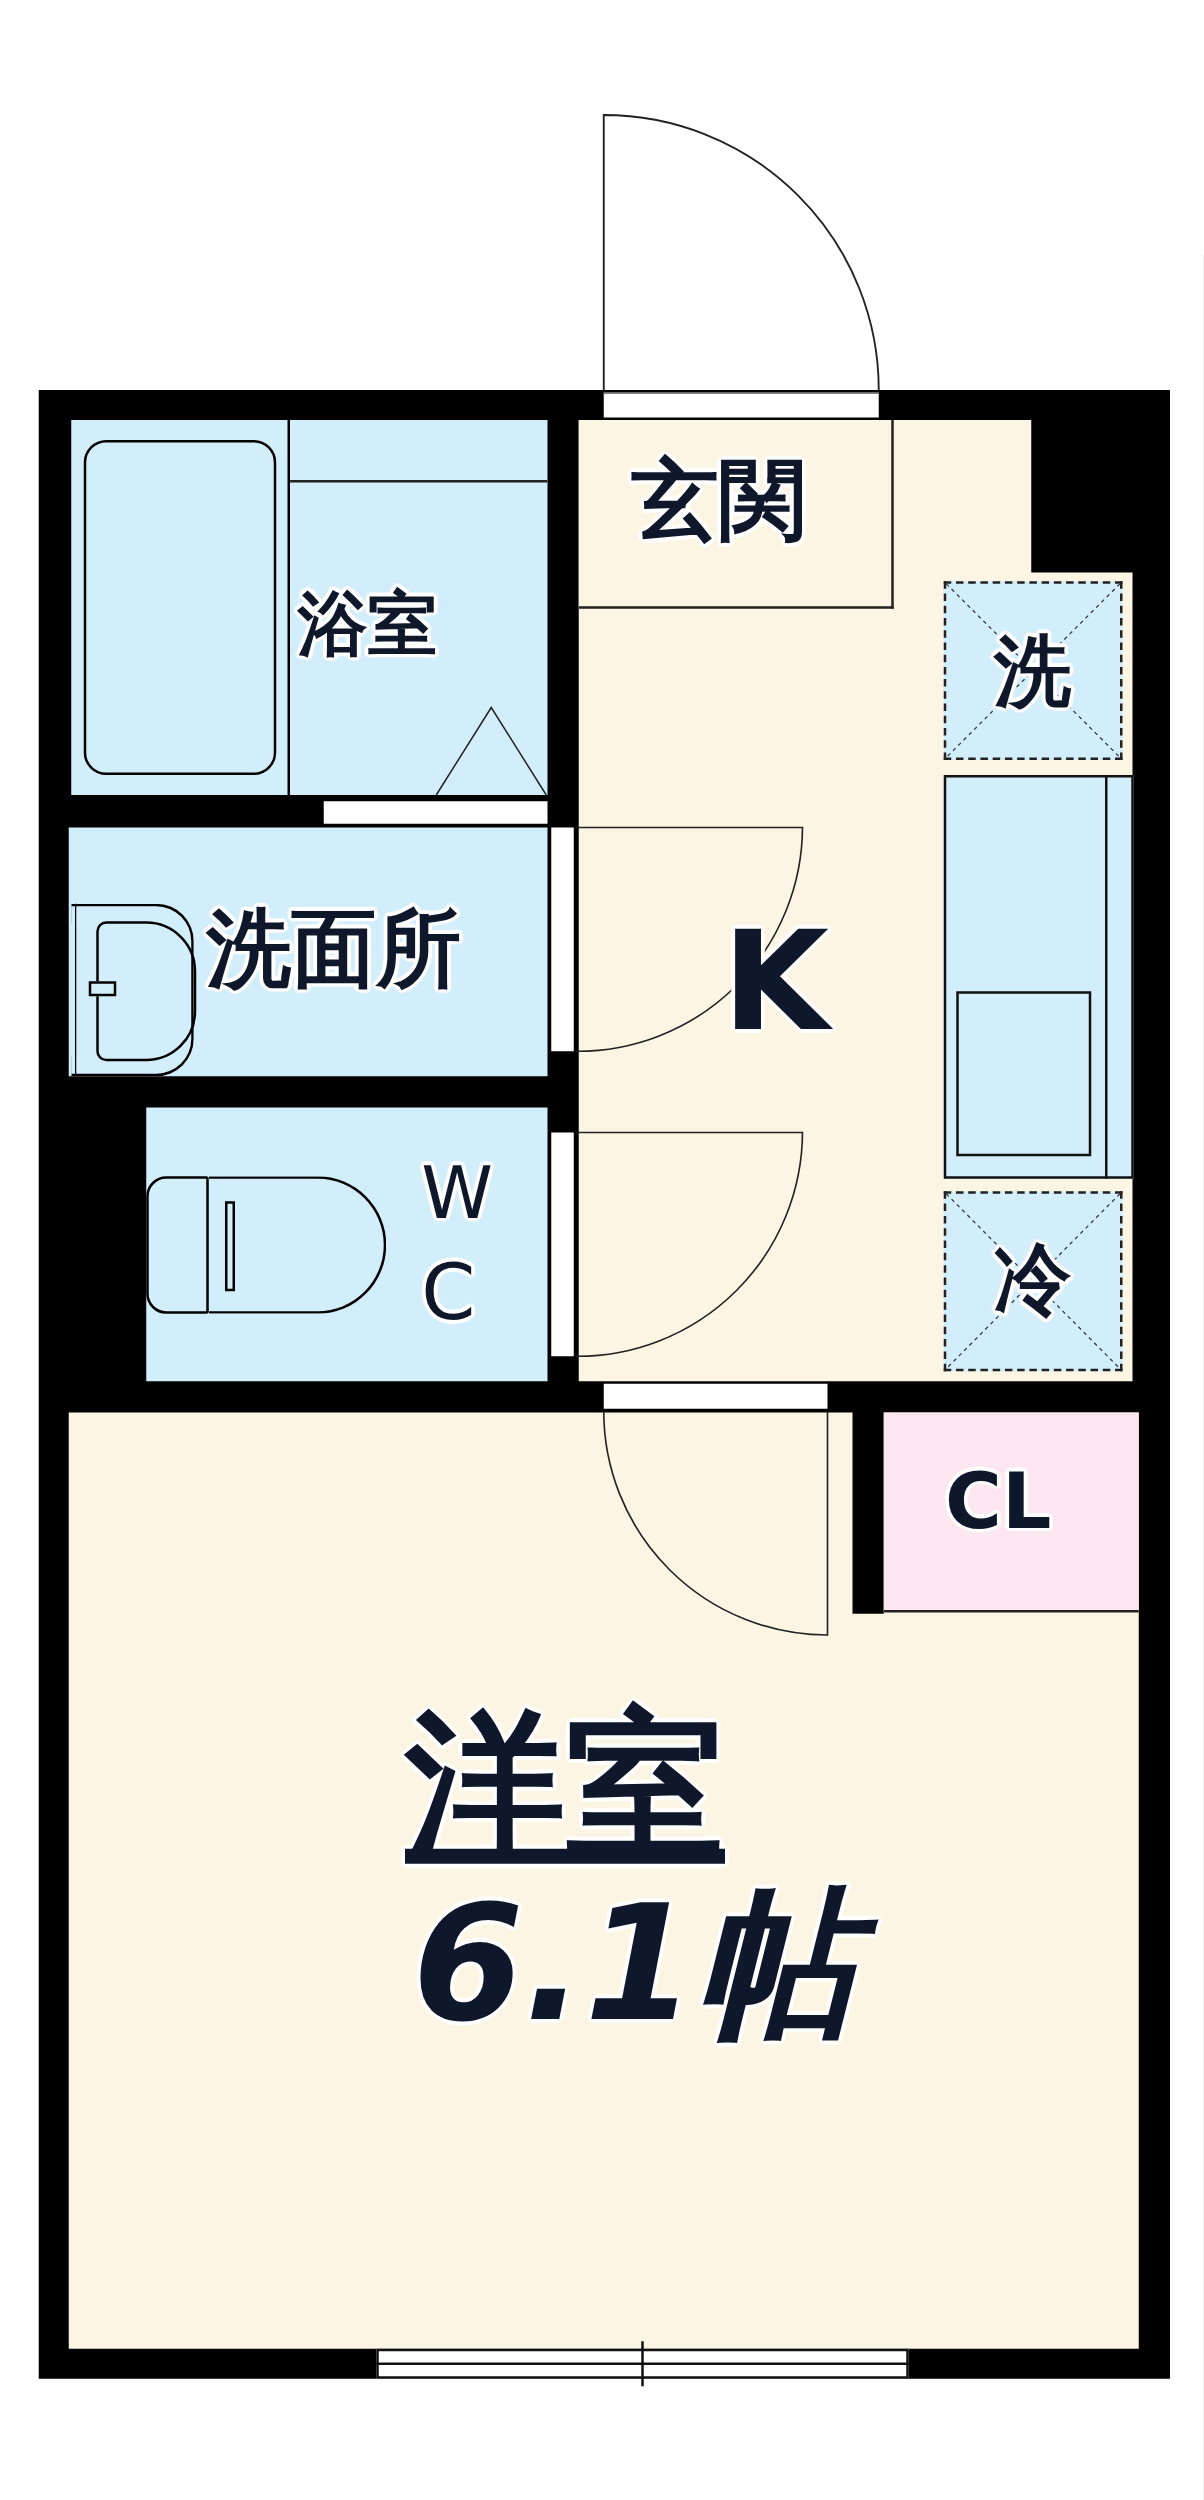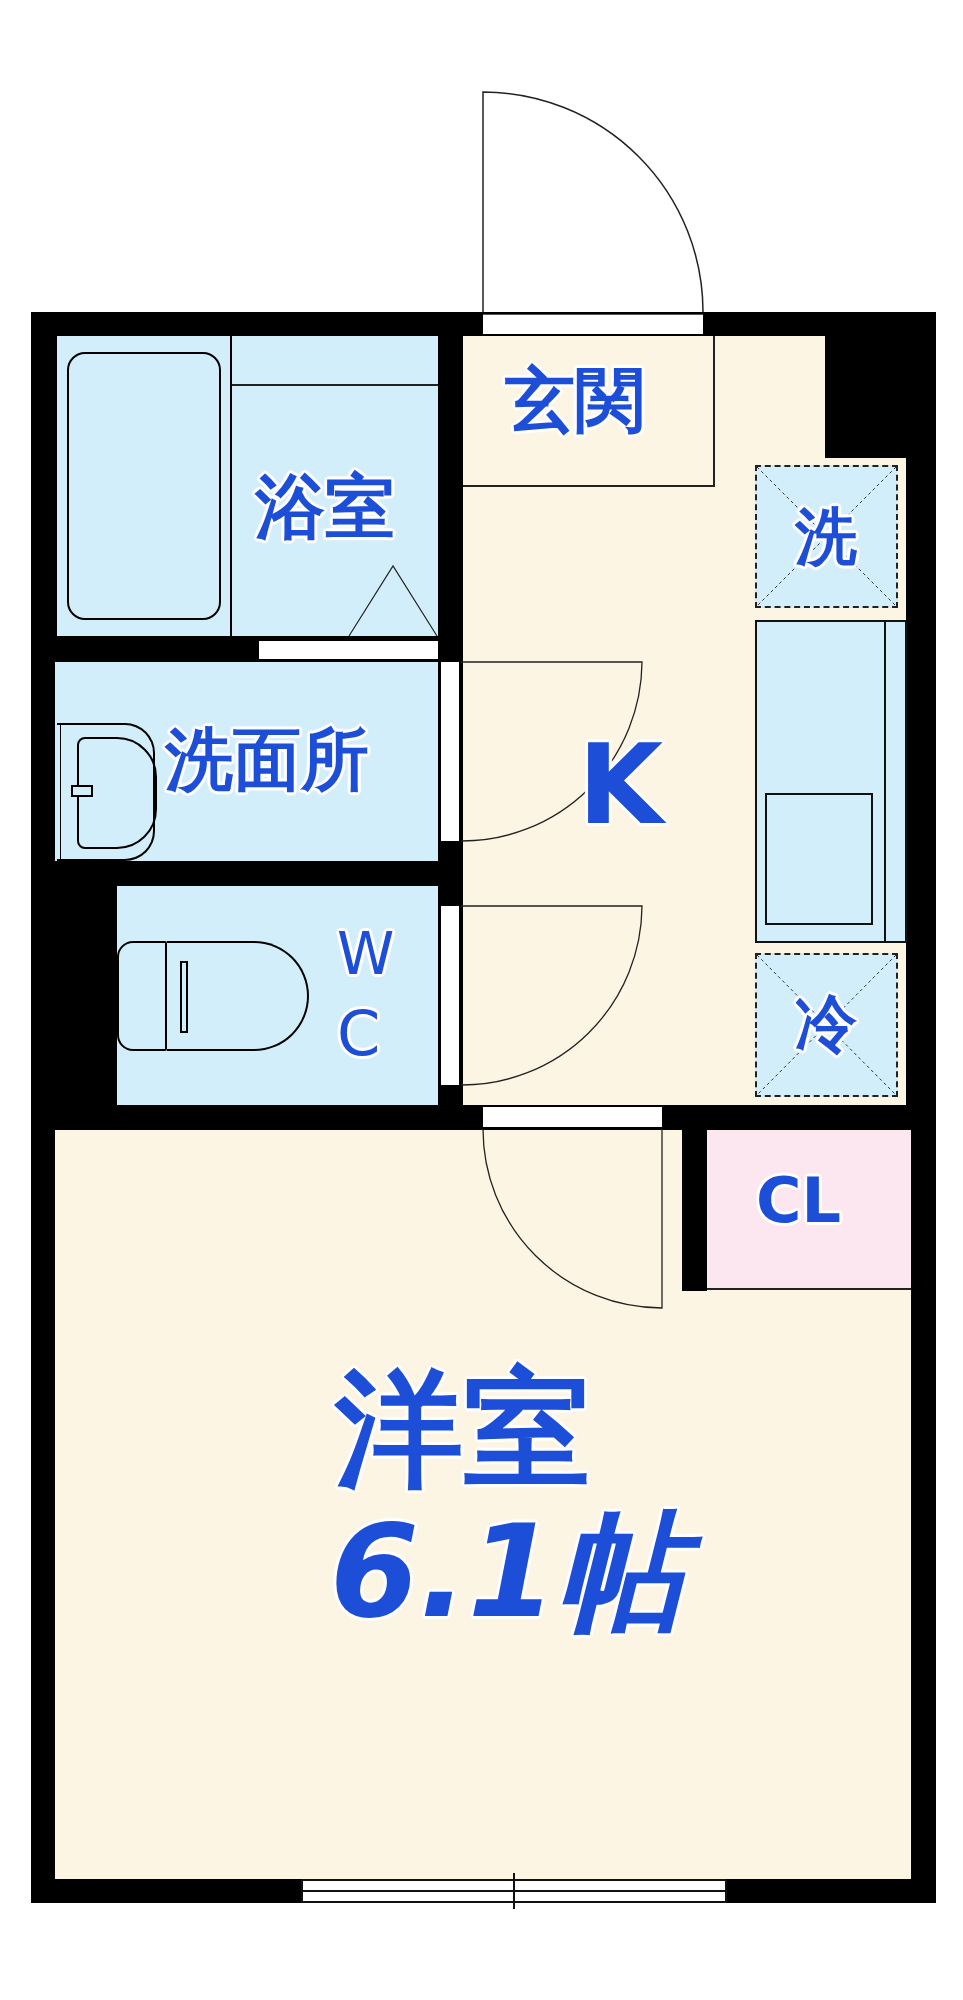--- a/index.html
+++ b/index.html
@@ -3,21 +3,21 @@
 <meta charset="utf-8">
 <style>
   html,body{margin:0;padding:0;background:#ffffff;}
   body{width:963px;height:2000px;position:relative;overflow:hidden;font-family:"DejaVu Sans","Liberation Sans",sans-serif;}
   .abs{position:absolute;box-sizing:border-box;}
   .wall{background:#000;}
   .floor{background:#FDF5E3;}
   .wet{background:#D3EEFB;}
   .pink{background:#FCE6EF;}
   .opening{background:#fff;}
-  .lbl{position:absolute;color:#1d4ed8;font-weight:bold;white-space:nowrap;line-height:1;
+  .lbl{position:absolute;color:#0f172a;font-weight:bold;white-space:nowrap;line-height:1;
        text-shadow:0 0 4px #fff,0 0 4px #fff,0 0 4px #fff,2px 2px 0 #fff,-2px -2px 0 #fff,2px -2px 0 #fff,-2px 2px 0 #fff,0 3px 0 #fff,0 -3px 0 #fff,3px 0 0 #fff,-3px 0 0 #fff;}
   svg{position:absolute;left:0;top:0;overflow:visible;}
 </style>
 </head>
 <body>
 
 <div id="plan">
 
   <div class="abs wall" style="left:31px;top:312px;width:905px;height:1591px;"></div>
 
@@ -74,24 +74,24 @@
     <path d="M483 1129 A179 179 0 0 0 662 1308 L662 1129" fill="none" stroke="#222" stroke-width="1.3"></path>
 
     <path d="M349 636 L393 566 L437 636" fill="none" stroke="#222" stroke-width="1.2"></path>
 
     <path d="M757 467 L896 606 M896 467 L757 606" stroke="#334" stroke-width="1" stroke-dasharray="3 3"></path>
 
     <path d="M757 955 L896 1095 M896 955 L757 1095" stroke="#334" stroke-width="1" stroke-dasharray="3 3"></path>
   </svg>
 
   <div class="lbl" style="left:505px;top:365px;font-size:70px;">玄関</div>
-  <div class="lbl" style="left:255px;top:472px;font-size:70px;">浴室</div>
+  <div class="lbl" style="left:238px;top:472px;font-size:56px;">浴室</div>
   <div class="lbl" style="left:165px;top:726px;font-size:68px;">洗面所</div>
   <div class="lbl" style="left:337px;top:925px;font-size:58px;font-weight:normal;">W</div>
   <div class="lbl" style="left:337px;top:1003px;font-size:62px;font-weight:normal;">C</div>
   <div class="lbl" style="left:578px;top:730px;font-size:110px;">K</div>
   <div class="lbl" style="left:795px;top:506px;font-size:62px;">洗</div>
   <div class="lbl" style="left:795px;top:993px;font-size:62px;">冷</div>
   <div class="lbl" style="left:756px;top:1170px;font-size:62px;font-weight:bold;">CL</div>
-  <div class="lbl" style="left:335px;top:1365px;font-size:128px;">洋室</div>
+  <div class="lbl" style="left:324px;top:1365px;font-size:128px;text-decoration:underline;">洋室</div>
   <div class="lbl" style="left:330px;top:1508px;font-size:128px;font-style:italic;">6.1帖</div>
 
 </div>
 
 </body></html>

